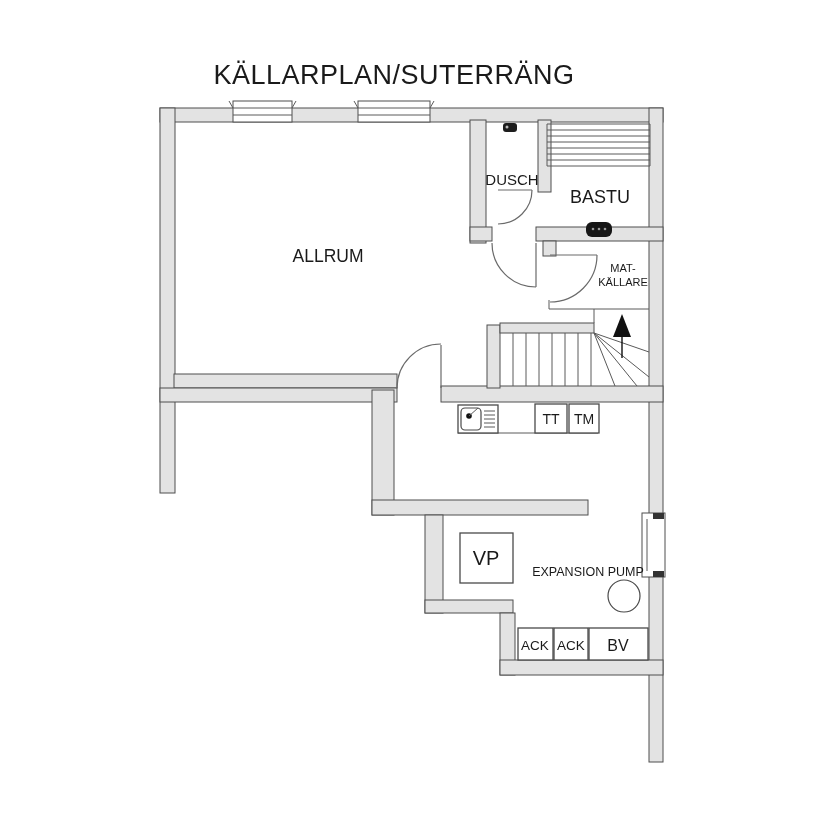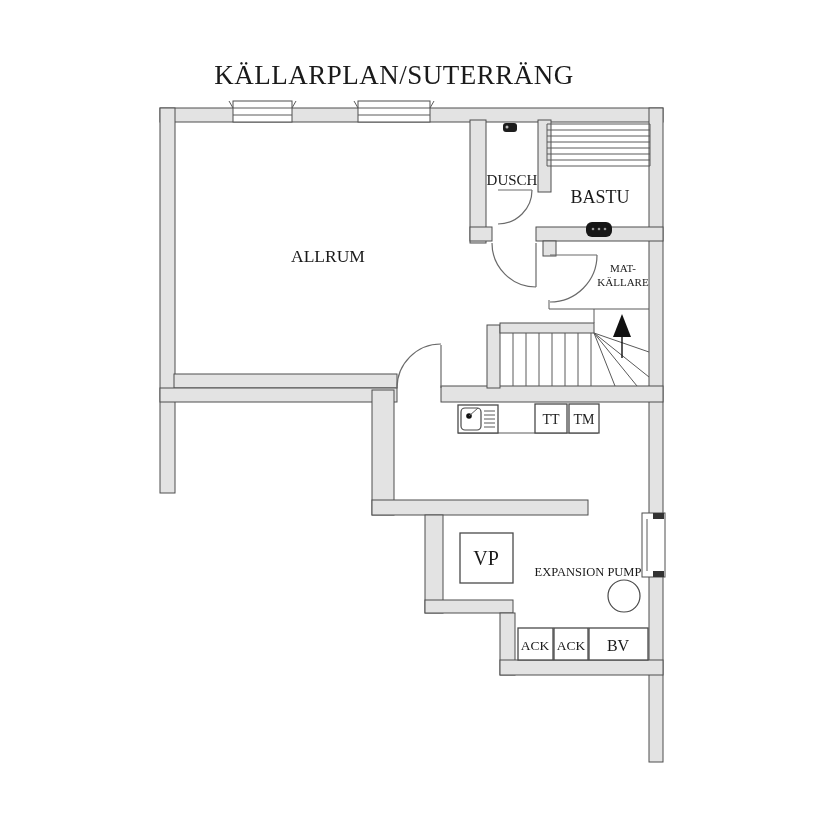--- a/index.html
+++ b/index.html
@@ -1,17 +1,17 @@
 <!DOCTYPE html>
 <html><head>
 <meta charset="utf-8">
 <style>
   html,body{margin:0;padding:0;background:#ffffff;}
   #stage{position:relative;width:825px;height:825px;background:#ffffff;overflow:hidden;
-         font-family:Liberation Serif, serif;}
+         font-family:Liberation Sans, sans-serif;}
   svg{position:absolute;left:0;top:0;}
   .wall{fill:#e3e3e3;stroke:#4f4f4f;stroke-width:1;}
   .thinline{stroke:#5a5a5a;stroke-width:1;fill:none;}
   .doorline{stroke:#6a6a6a;stroke-width:1.2;fill:none;}
   .fixture{fill:#ffffff;stroke:#4a4a4a;stroke-width:1.3;}
   .lbl{fill:#1a1a1a;}
 </style>
 </head>
 <body>
 

